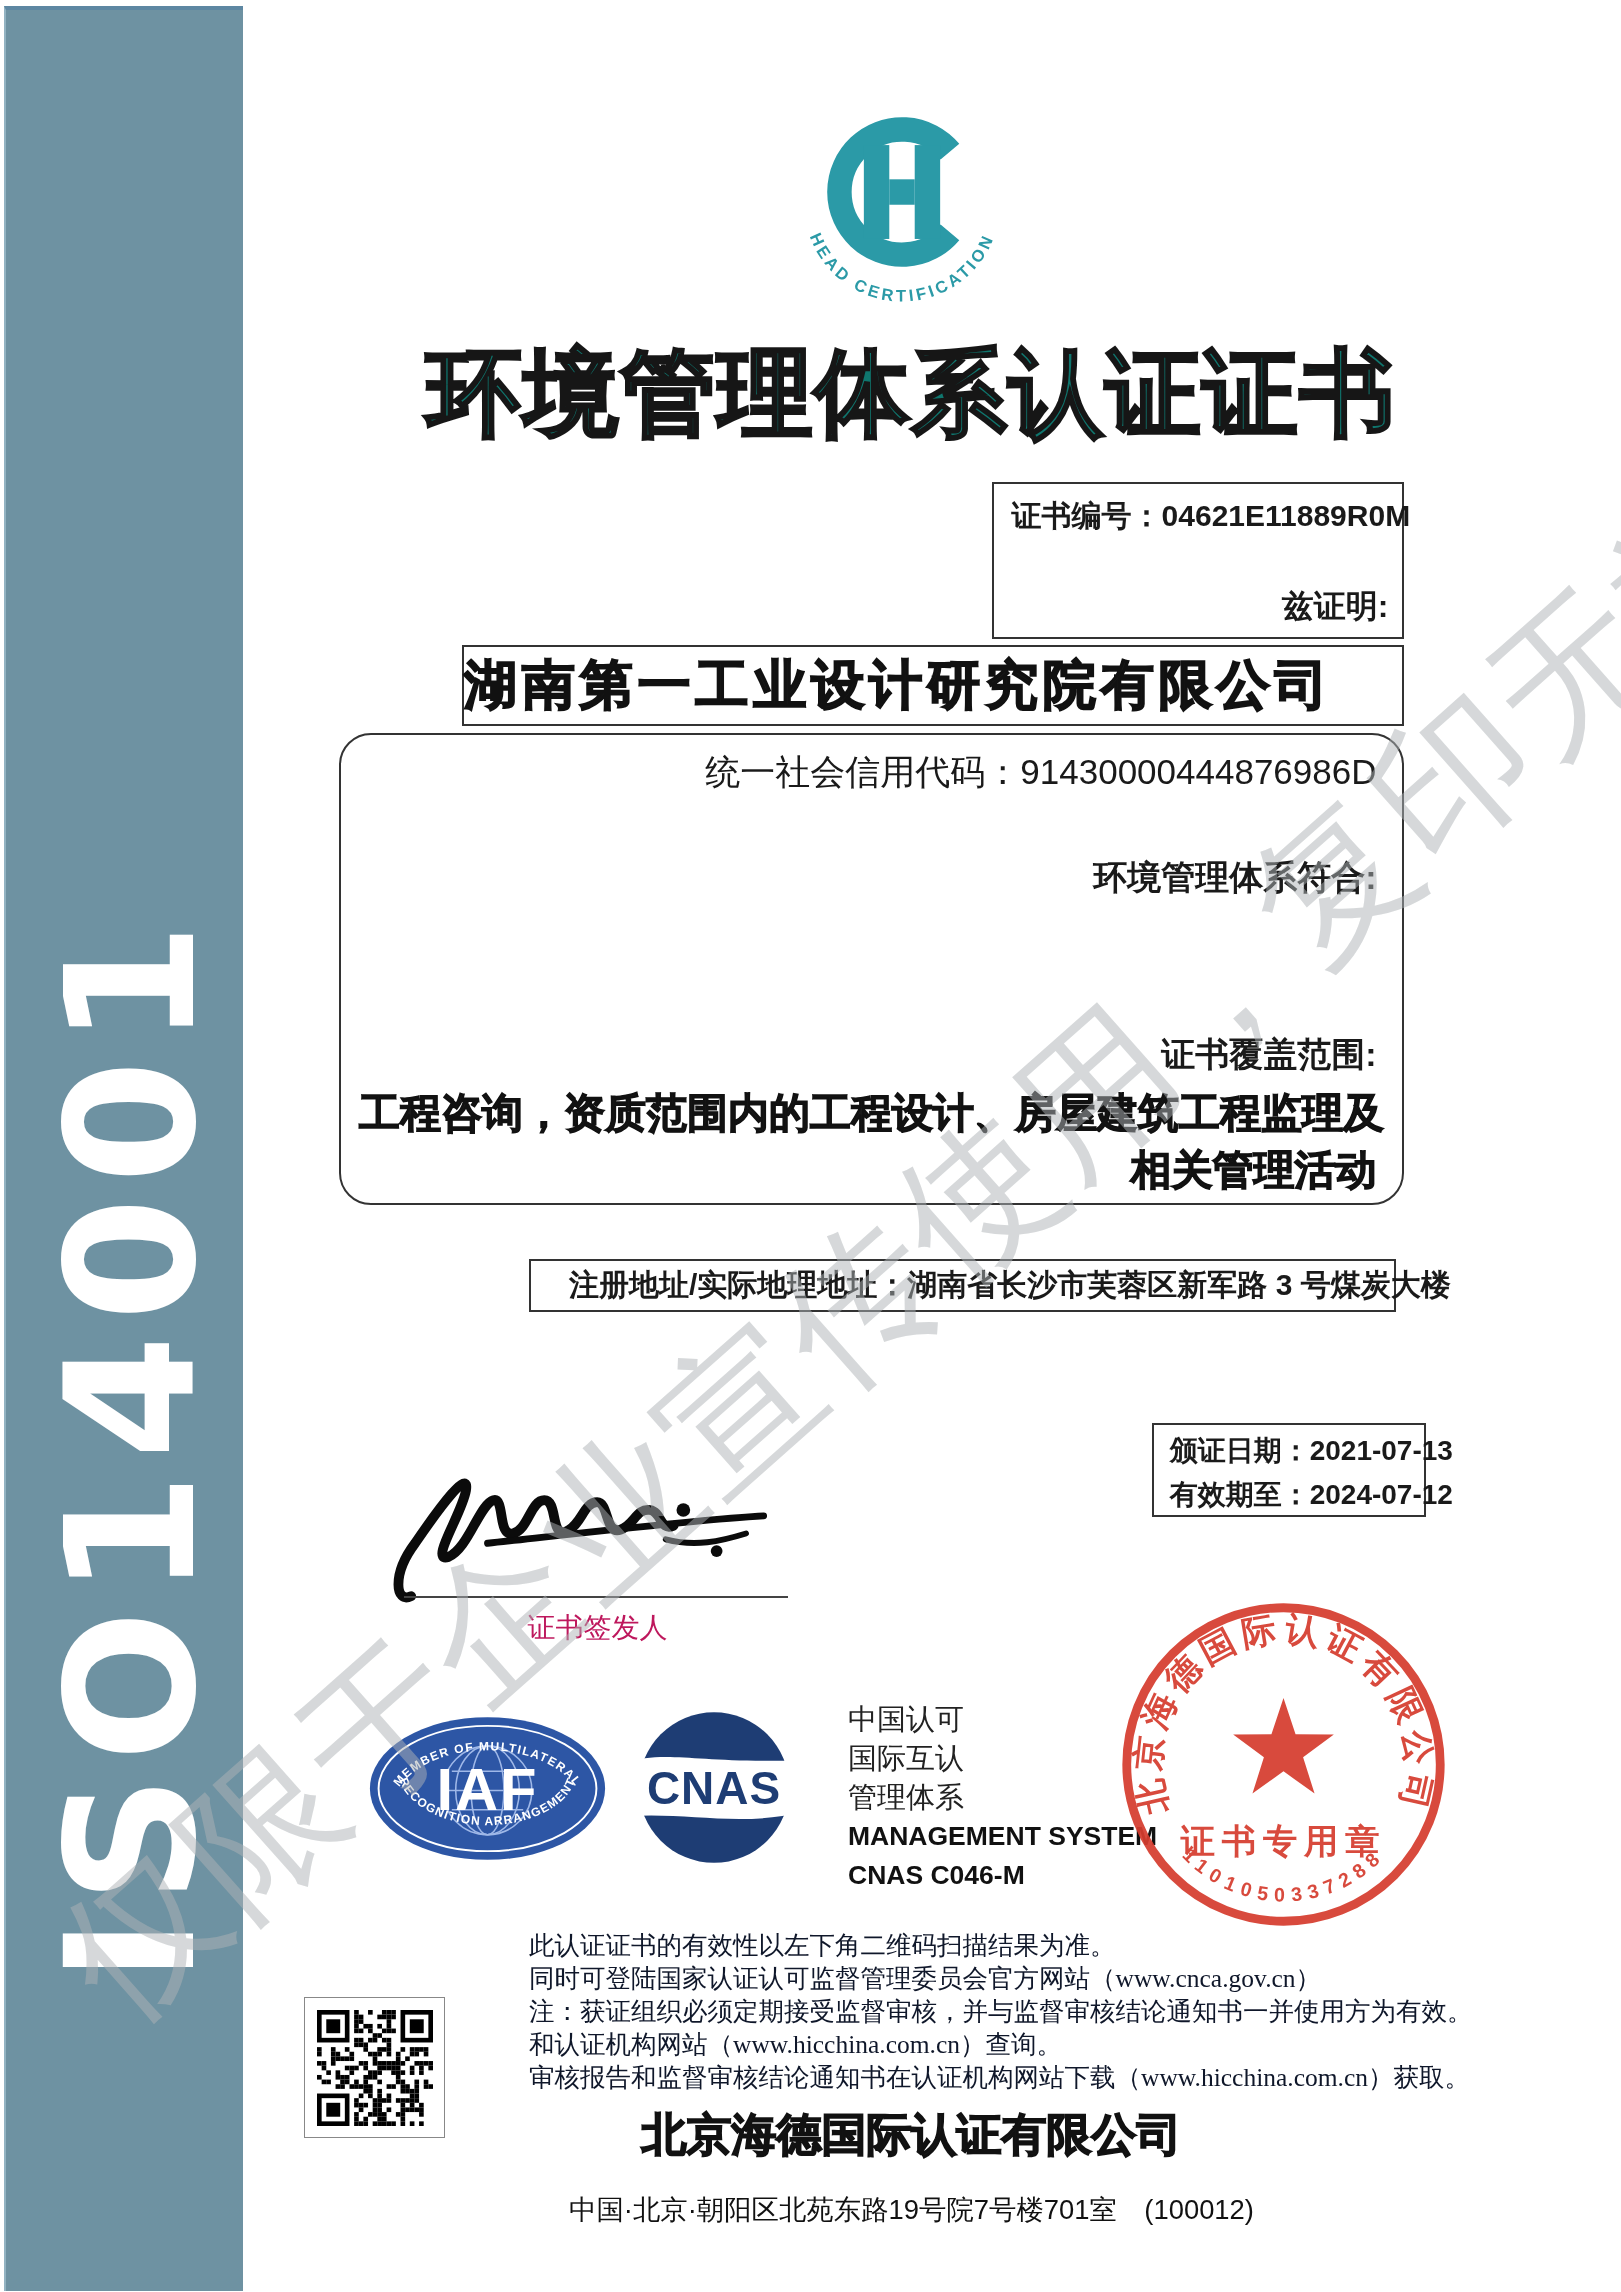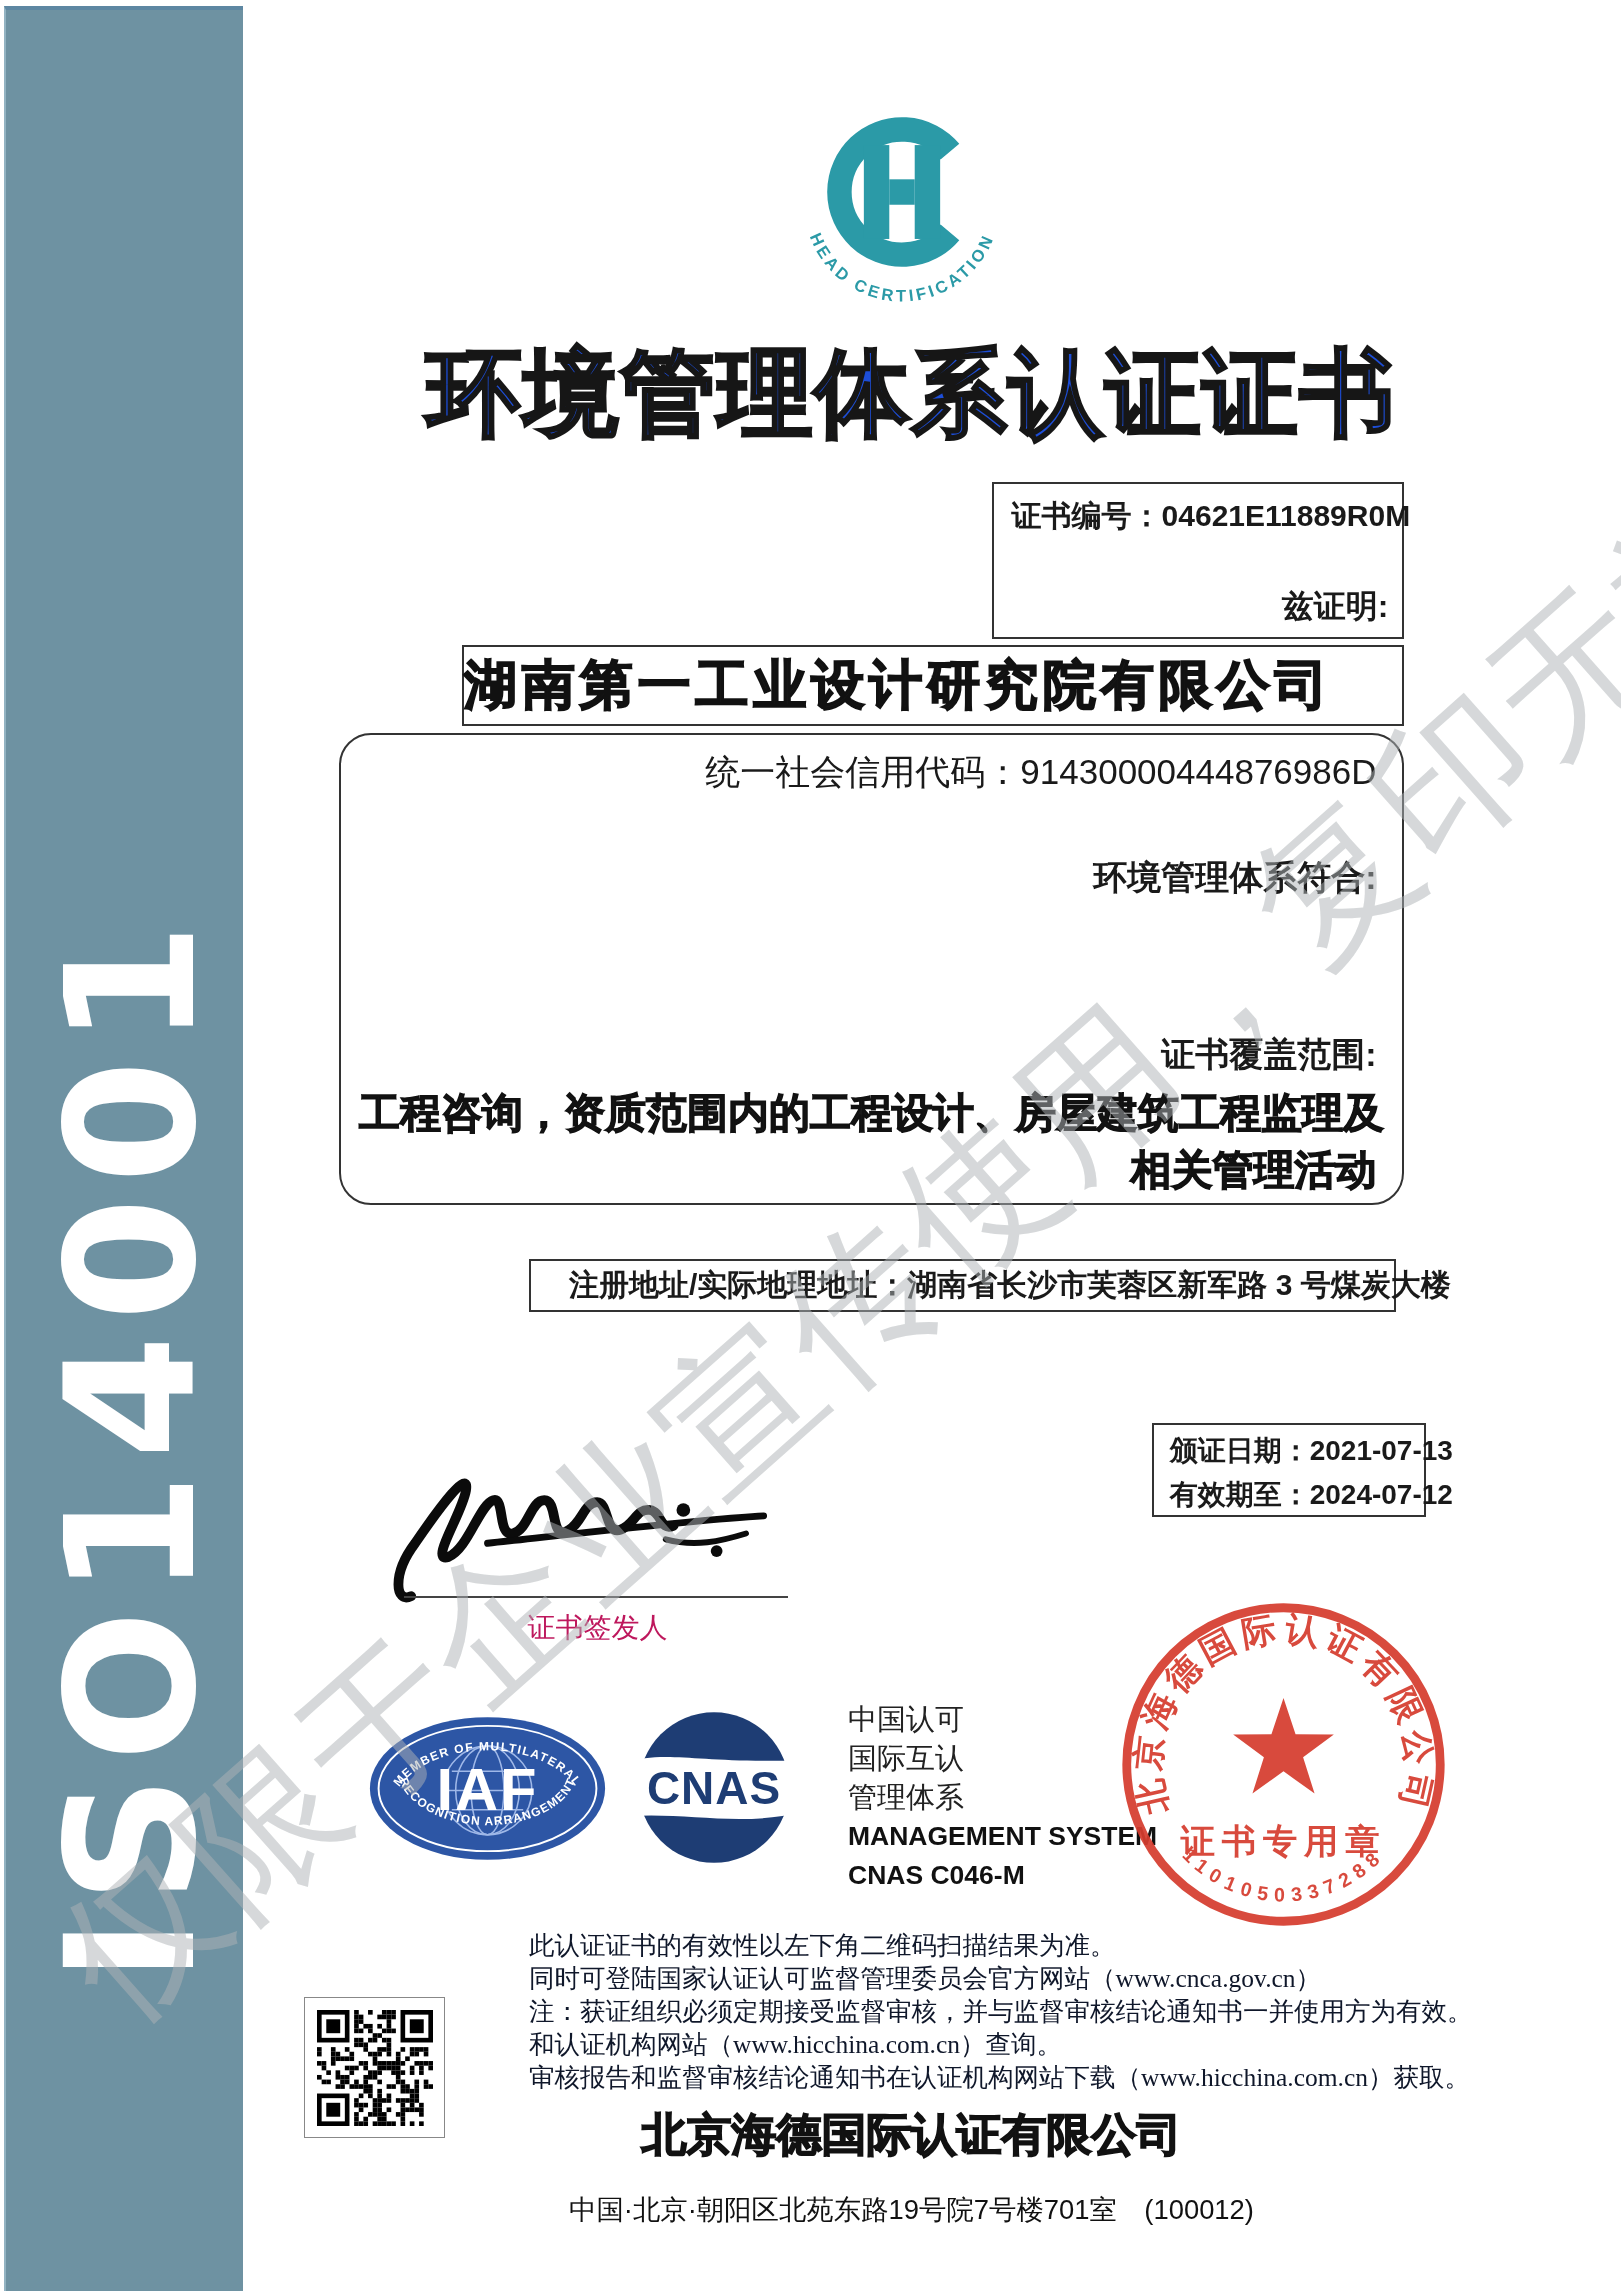--- a/index.html
+++ b/index.html
@@ -11,21 +11,21 @@
            border-top:4.9px solid #5d87a2;border-left:2.9px solid #93b3c2;}
   #sidebar-label{left:125px;top:1436px;transform:translate(-50%,-50%) rotate(-90deg);
                  font-family:"DejaVu Sans",sans-serif;font-weight:bold;font-size:178px;
                  letter-spacing:13.7px;color:#ffffff;white-space:nowrap;}
   
   #watermark{left:17.6px;top:1909px;transform-origin:0 0;transform:rotate(-41.5deg);
              font-size:155px;letter-spacing:3.9px;color:#aeb3b6;opacity:.5;white-space:nowrap;
              z-index:40;pointer-events:none;font-weight:400;}
   
   #title{left:245px;top:331px;width:1333px;text-align:center;font-size:95px;font-weight:900;
-         -webkit-text-stroke:2.9px #161616;letter-spacing:2px;color:#1d4ed8;}
+         -webkit-text-stroke:2.9px #161616;letter-spacing:2px;color:#0f766e;}
   
   .box{border:2px solid #333;}
   #certno-box{left:992px;top:482px;width:408px;height:153px;}
   #certno-line{left:17.6px;top:11.8px;font-size:30px;font-weight:bold;white-space:nowrap;}
   #hereby{right:13.7px;bottom:7.8px;font-size:32px;font-weight:bold;}
   #company-box{left:462px;top:645px;width:938px;height:77px;}
   #company-name{width:100%;line-height:75px;font-size:53px;font-weight:800;
                 letter-spacing:4.9px;-webkit-text-stroke:1.8px #111;}
   #main-box{left:339px;top:733px;width:1061px;height:468px;border-radius:32px;}
   #credit-line{right:25.5px;top:13.7px;font-size:35px;font-weight:500;white-space:nowrap;}

